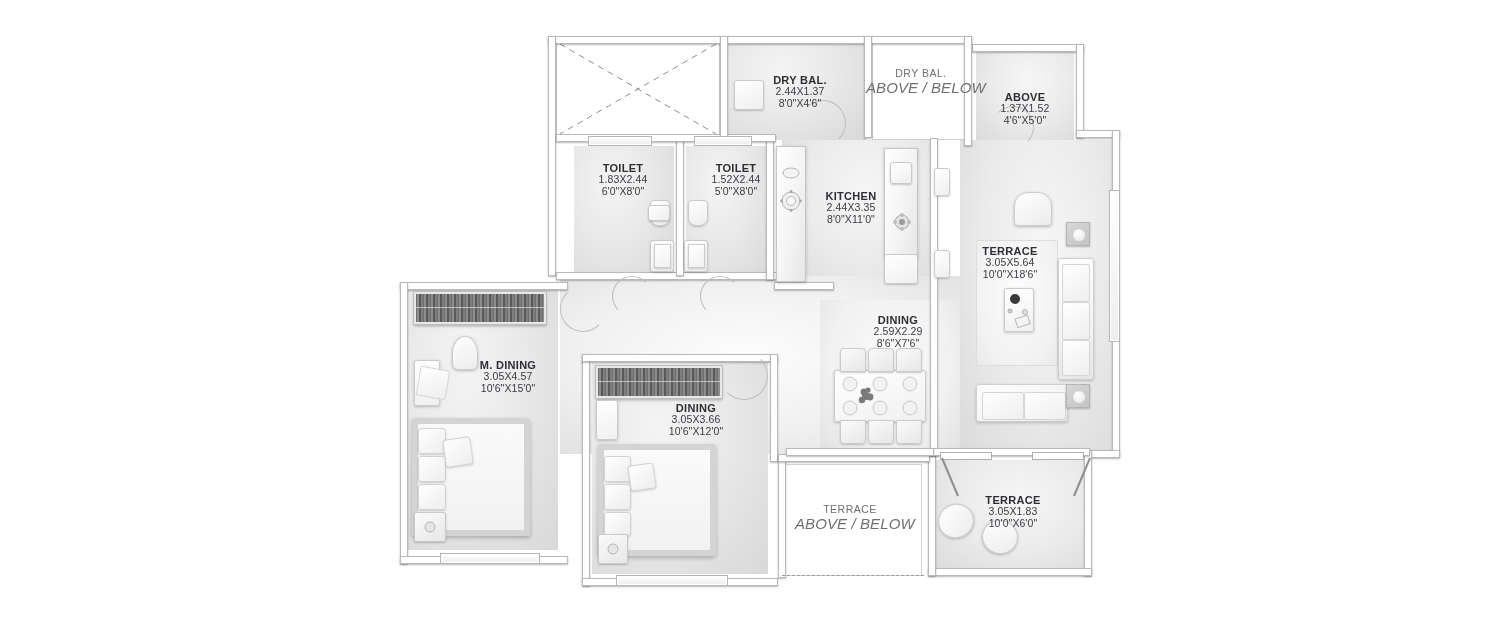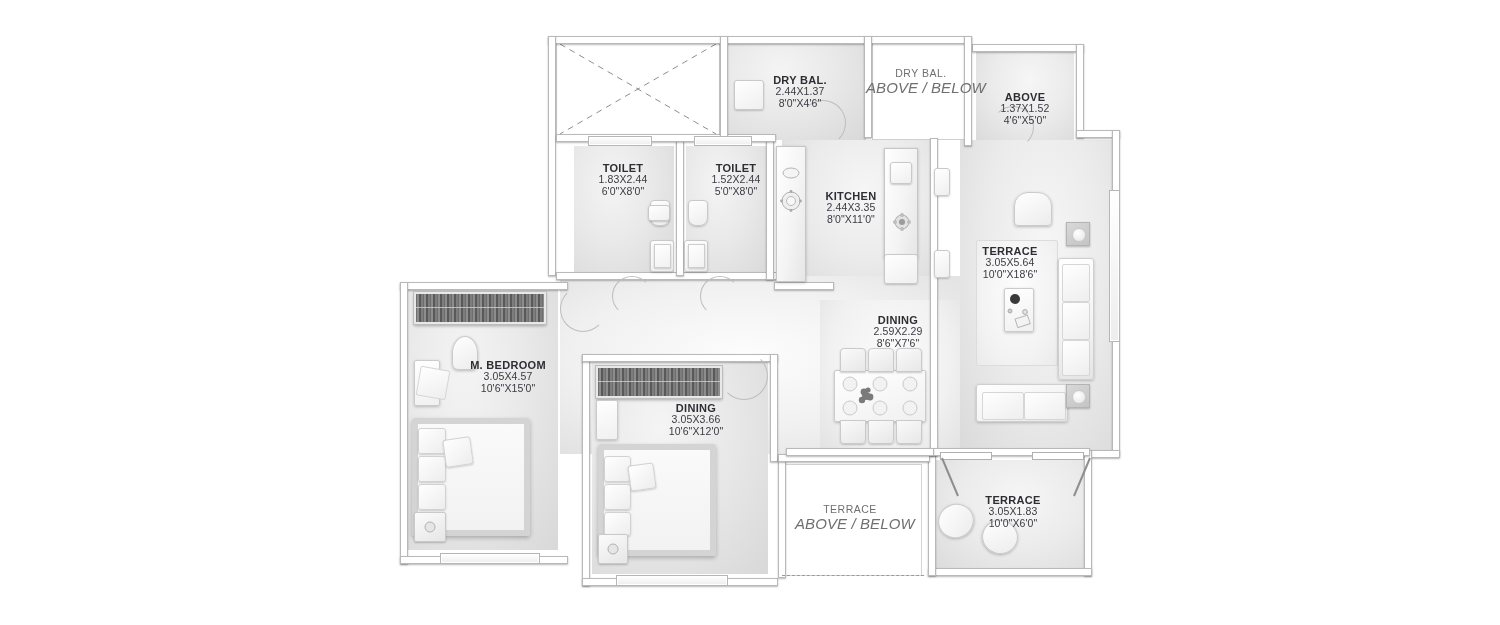--- a/index.html
+++ b/index.html
@@ -330,21 +330,21 @@
     <span class="d2">10'0"X18'6"</span>
   </div>
 
   <div class="label" style="left:859px;top:314px;width:78px;">
     <span class="nm">DINING</span>
     <span class="d1">2.59X2.29</span>
     <span class="d2">8'6"X7'6"</span>
   </div>
 
   <div class="label" style="left:460px;top:359px;width:96px;">
-    <span class="nm">M. BEDROOM</span>
+    <span class="nm">M. DINING</span>
     <span class="d1">3.05X4.57</span>
     <span class="d2">10'6"X15'0"</span>
   </div>
 
   <div class="label" style="left:650px;top:402px;width:92px;">
     <span class="nm">DINING</span>
     <span class="d1">3.05X3.66</span>
     <span class="d2">10'6"X12'0"</span>
   </div>
 

